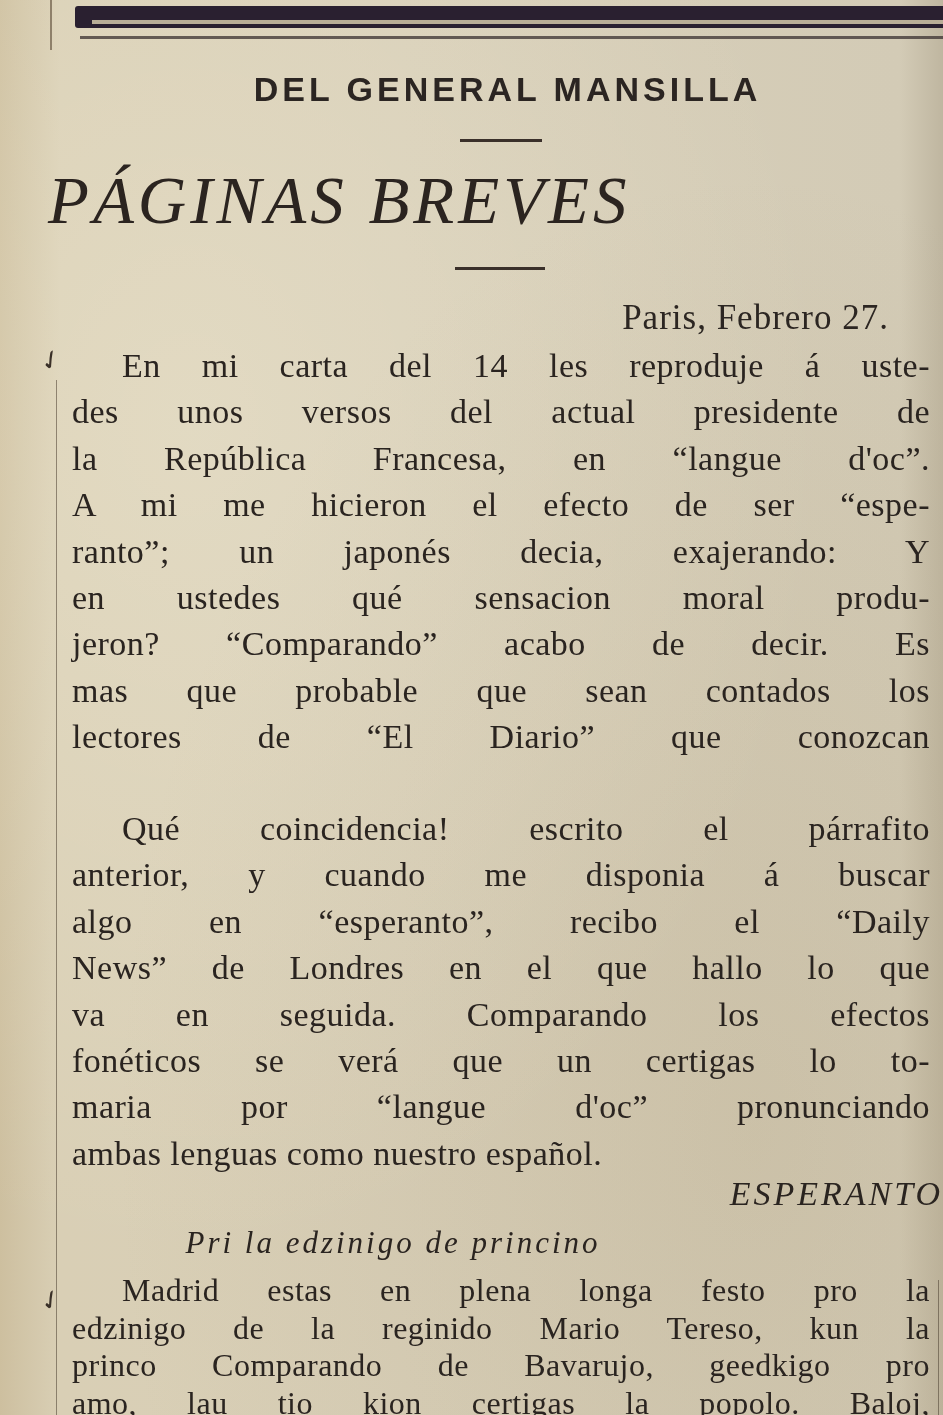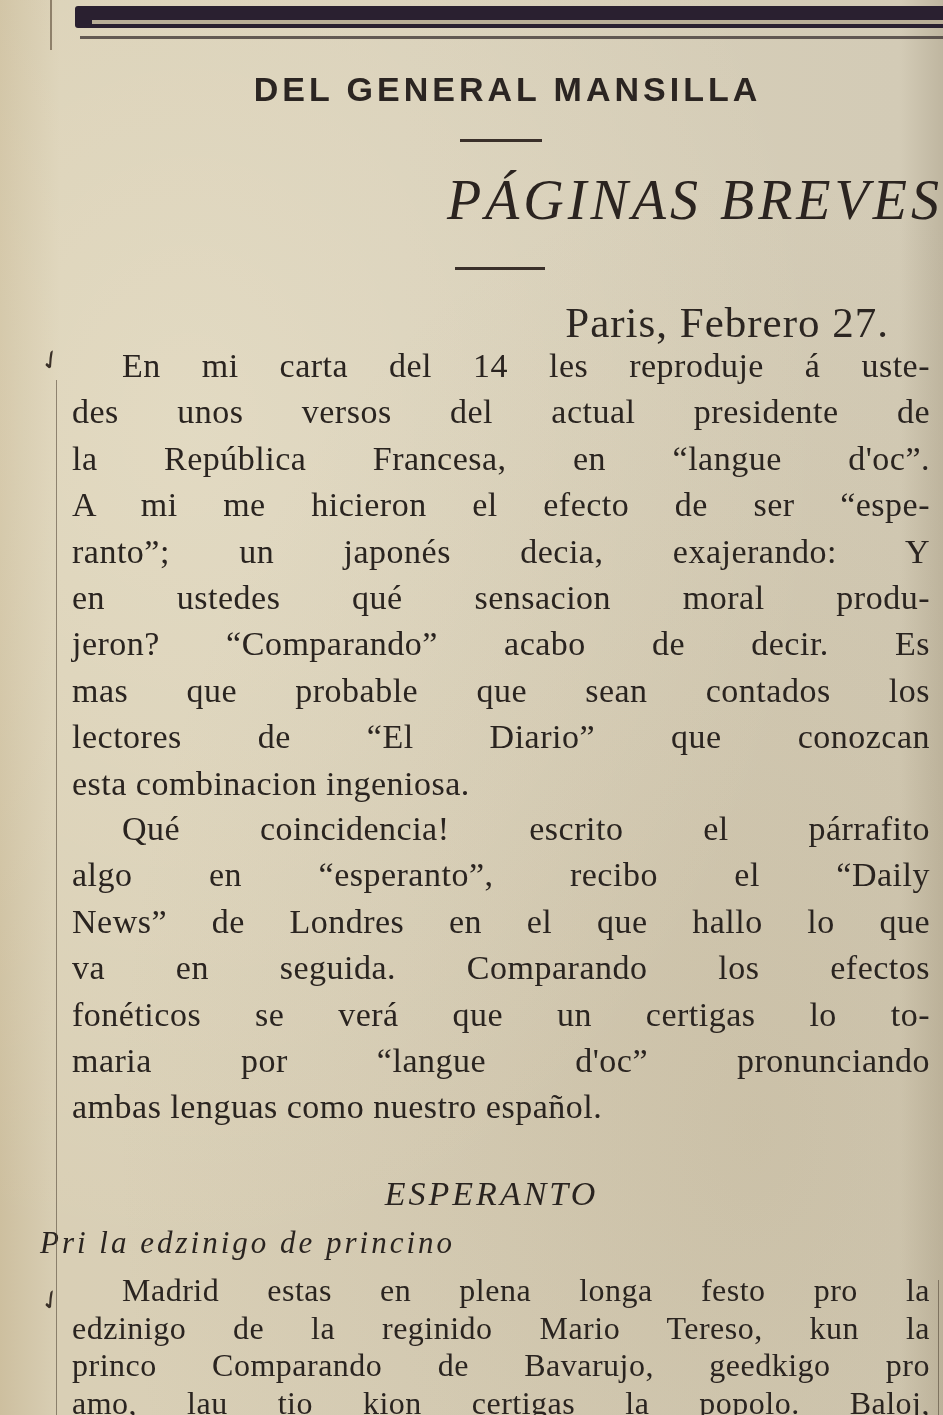--- a/index.html
+++ b/index.html
@@ -65,33 +65,33 @@
       position: absolute;
       height: 3px;
       background: #3a302a;
     }
     .rule-1 { left: 460px; top: 139px; width: 82px; }
     .rule-2 { left: 455px; top: 267px; width: 90px; }
     .headline {
       position: absolute;
       left: 48px; top: 150px;
       width: 895px;
-      text-align: right;
+      text-align: left;
       font-family: "Liberation Serif", "DejaVu Serif", serif;
       font-style: italic;
-      font-size: 56px;
+      font-size: 67px;
       letter-spacing: 4px;
       color: #2b2420;
       line-height: 100px;
       white-space: nowrap;
     }
     .dateline {
       position: absolute;
       right: 54px; top: 298px;
-      font-size: 43px;
+      font-size: 35px;
       letter-spacing: 1px;
       color: #2c2622;
     }
     .body-col {
       position: absolute;
       left: 62px;
       width: 868px;
       font-size: 34px;
       line-height: 46.4px;
       color: #2a2420;
@@ -107,33 +107,33 @@
       margin-left: 10px;
     }
     .line.last { text-align-last: left; }
     .line.indent { padding-left: 50px; }
     .para-1 { top: 343px; }
     .para-2 { top: 806px; }
     .sub-title {
       position: absolute;
       left: 0; width: 943px;
       top: 1175px;
-      text-align: center;
+      text-align: right;
       font-style: italic;
       font-size: 34px;
       letter-spacing: 3px;
       color: #2a2420;
       padding-left: 40px;
       box-sizing: border-box;
     }
     .sub-sub-title {
       position: absolute;
       left: 0; width: 746px;
       top: 1225px;
-      text-align: left;
+      text-align: center;
       font-style: italic;
       font-size: 31px;
       letter-spacing: 3px;
       color: #2a2420;
       padding-left: 40px;
       box-sizing: border-box;
     }
     .para-3 { top: 1272px; line-height: 37.5px; font-size: 32px; }
     .para-3 .line { height: 37.5px; }
     .margin-mark {
@@ -175,25 +175,25 @@
   <div class="body-col para-1">
     <span class="line indent">En mi carta del 14 les reproduje á uste-</span>
     <span class="line">des unos versos del actual presidente de</span>
     <span class="line">la República Francesa, en “langue d'oc”.</span>
     <span class="line">A mi me hicieron el efecto de ser “espe-</span>
     <span class="line">ranto”; un japonés decia, exajerando: Y</span>
     <span class="line">en ustedes qué sensacion moral produ-</span>
     <span class="line">jeron? “Comparando” acabo de decir. Es</span>
     <span class="line">mas que probable que sean contados los</span>
     <span class="line">lectores de “El Diario” que conozcan</span>
-    <span class="line last">esta combinacion ingeniosa.</span>
   </div>
 
   <div class="body-col para-2">
     <span class="line indent">Qué coincidencia! escrito el párrafito</span>
+    <span class="line">anterior, y cuando me disponia á buscar</span>
     <span class="line">algo en “esperanto”, recibo el “Daily</span>
     <span class="line">News” de Londres en el que hallo lo que</span>
     <span class="line">va en seguida. Comparando los efectos</span>
     <span class="line">fonéticos se verá que un certigas lo to-</span>
     <span class="line">maria por “langue d'oc” pronunciando</span>
     <span class="line last">ambas lenguas como nuestro español.</span>
   </div>
 
   <div class="sub-title">ESPERANTO</div>
   <div class="sub-sub-title">Pri la edzinigo de princino</div>

